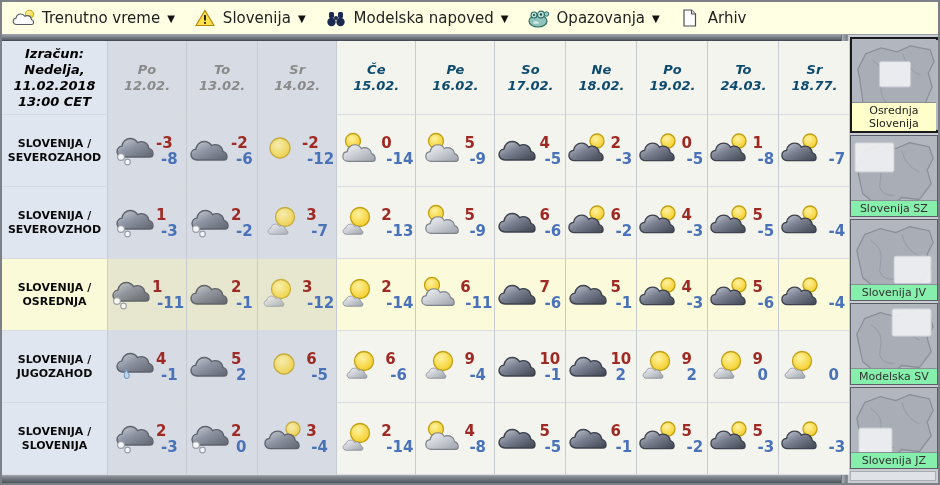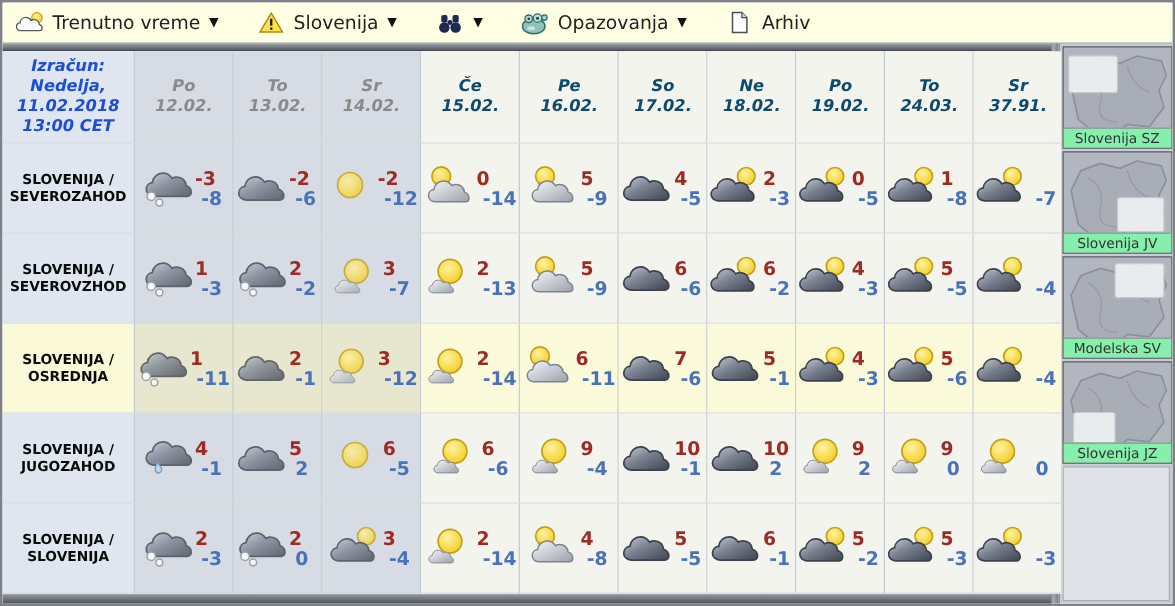--- a/index.html
+++ b/index.html
@@ -1,37 +1,37 @@
 <!DOCTYPE html>
 <html><head>
 <meta charset="utf-8">
 <style>
   html,body{margin:0;padding:0;background:#e8e8e8;font-family:"DejaVu Sans","Liberation Sans",sans-serif;}
   *{box-sizing:border-box;}
   .app{width:940px;height:485px;background:#fff;border:2px solid #7d8187;position:relative;overflow:hidden;}
 
   
-  .toolbar{height:33px;background:#ffffe4;border-bottom:1px solid #9a9ea4;display:flex;align-items:center;padding:0 10px;gap:30px;}
+  .toolbar{height:33px;background:#ffffe4;border-bottom:1px solid #9a9ea4;display:flex;align-items:center;padding:0 10px;gap:18px;}
   .tb-item{display:flex;align-items:center;gap:6px;color:#222;font-size:15px;cursor:pointer;white-space:nowrap;}
   .tb-item .ticon{display:inline-flex;width:24px;height:22px;align-items:center;justify-content:center;}
   .caret{font-size:10px;color:#111;margin-left:1px;}
 
   
   .main{display:flex;height:448px;}
   .table-area{width:839px;display:flex;flex-direction:column;}
   .hbar{height:6px;background:linear-gradient(#9aa0a6,#565b63);border-bottom:1px solid #474c54;}
   .hbar.bottom{height:8px;background:linear-gradient(#8d939b,#4e535b);border-top:1px solid #9fa5ab;border-bottom:none;}
   .vbar{width:6px;background:linear-gradient(90deg,#aab0b6,#787d85);border-left:1px solid #6d727a;}
 
   
   .ftable{display:grid;grid-template-columns:106px repeat(10,1fr);flex:1;background:#f4f4ef;}
   .fcell{border-right:1px solid #c6cad1;border-bottom:1px solid #d8dbe0;position:relative;}
   .hcell{height:74px;display:flex;flex-direction:column;align-items:center;justify-content:center;
          font-size:13px;font-weight:bold;font-style:italic;line-height:16px;}
-  .corner{background:#dfe6f0;color:#1d4ed8;}
+  .corner{background:#dfe6f0;color:#000000;}
   .h-past{background:#d6dbe4;color:#8a8a8a;}
   .h-fut{background:#f4f4ef;color:#0c4a6e;text-align:center;}
   .labelcell{background:#dfe6f0;height:72px;display:flex;flex-direction:column;align-items:center;justify-content:center;
              font-size:11px;font-weight:bold;color:#0a0a0a;line-height:14px;text-align:center;}
   .datacell{height:72px;display:flex;align-items:center;justify-content:center;gap:2px;padding:0 2px;}
   .c-past{background:#d6dbe4;}
   .c-fut{background:#f4f4ef;}
   .hl .labelcell{background:#fafad8;}
   .hl .c-past{background:#e7e7cf;}
   .hl .c-fut{background:#fbfbdc;}
@@ -100,20 +100,21 @@
     <div class="tb-item">
       <span class="ticon">
           <svg width="20" height="17" viewBox="0 0 20 17">
             <rect x="3" y="2" width="5" height="6" rx="1.5" fill="#1c2a52"></rect>
             <rect x="12" y="2" width="5" height="6" rx="1.5" fill="#1c2a52"></rect>
             <circle cx="5.5" cy="12" r="4.2" fill="#1c2a52"></circle>
             <circle cx="14.5" cy="12" r="4.2" fill="#1c2a52"></circle>
             <circle cx="10" cy="8" r="2" fill="#1c2a52"></circle>
           </svg>
         </span>
+      <span>Modelska napoved</span>
       <span class="caret">▼</span>
     </div>
     <div class="tb-item">
       <span class="ticon">
           <svg width="24" height="19" viewBox="0 0 24 19">
             <ellipse cx="11" cy="12" rx="9" ry="6" fill="#8fc3bb" stroke="#2e6e66" stroke-width="1.2"></ellipse>
             <circle cx="7" cy="6" r="3" fill="#bfe0da" stroke="#2e6e66" stroke-width="1.1"></circle>
             <circle cx="14" cy="5.5" r="3.4" fill="#bfe0da" stroke="#2e6e66" stroke-width="1.1"></circle>
             <circle cx="7" cy="6" r="1.1" fill="#1d4a44"></circle>
             <circle cx="14" cy="5.5" r="1.2" fill="#1d4a44"></circle>
@@ -176,21 +177,21 @@
           <div class="fcell hcell h-fut">
             <div>Po</div>
             <div>19.02.</div>
           </div>
           <div class="fcell hcell h-fut">
             <div>To</div>
             <div>24.03.</div>
           </div>
           <div class="fcell hcell h-fut">
             <div>Sr</div>
-            <div>37.91.</div>
+            <div>18.77.</div>
           </div>
           <div class="" style="display: contents;"><div class="fcell labelcell">
               <div>SLOVENIJA /</div>
               <div>SEVEROZAHOD</div>
             </div><div class="fcell datacell c-past">
               <span><svg class="wicon" viewBox="0 0 40 34" xmlns="http://www.w3.org/2000/svg">
                   <g transform="translate(1,-1)">
                     <path d="M 8 26 C 4.5 26 2 23.5 2 20.5 C 2 17.7 4.1 15.4 6.9 15.1 C 7.3 10.8 10.9 7.5 15.3 7.5 C 18.4 7.5 21.1 9.2 22.6 11.7 C 23.8 11 25.1 10.6 26.5 10.6 C 30.4 10.6 33.6 13.6 33.9 17.4 C 36.3 18.2 38 20.4 38 23 C 38 24.7 36.6 26 34.9 26 Z" fill="url(#cgDark)" stroke="#3c414c" stroke-width="1.4"></path>
                   </g>
                   <circle cx="7" cy="25" r="3.4" fill="#fff" stroke="#8a8f99" stroke-width="1.2"></circle>
@@ -742,20 +743,30 @@
               <div class="temps">
                 <div class="tmax">&nbsp;</div>
                 <div class="tmin">-3</div>
               </div>
             </div></div>
         </div>
       <div class="hbar bottom"></div>
     </div>
     <div class="vbar"></div>
     <div class="sidebar">
+        <div class="thumb sel">
+          <svg width="86" height="92" viewBox="0 0 88 92" xmlns="http://www.w3.org/2000/svg">
+    <rect width="88" height="92" fill="#b2b6be"></rect>
+    <path d="M6 30 L14 14 L30 8 L46 12 L60 6 L80 10 L84 22 L78 34 L82 48 L70 76 L52 74 L40 84 L24 80 L12 70 L8 40 Z" fill="#a9adb6" stroke="#8b8f98" stroke-width="1.3"></path>
+    <path d="M20 20 Q34 28 30 44 T44 72" fill="none" stroke="#969aa3" stroke-width="1"></path>
+    <path d="M52 14 Q56 30 70 36" fill="none" stroke="#969aa3" stroke-width="1"></path>
+    <rect x="28" y="22" width="32" height="26" rx="2" fill="#f0f1f3" opacity="0.92" stroke="#c9ccd2"></rect>
+  </svg>
+          <div class="thumb-label">Osrednja Slovenija</div>
+        </div>
         <div class="thumb">
           <svg width="86" height="80" viewBox="0 0 88 80" xmlns="http://www.w3.org/2000/svg">
     <rect width="88" height="80" fill="#b2b6be"></rect>
     <path d="M6 30 L14 14 L30 8 L46 12 L60 6 L80 10 L84 22 L78 34 L82 48 L70 64 L52 62 L40 72 L24 68 L12 58 L8 40 Z" fill="#a9adb6" stroke="#8b8f98" stroke-width="1.3"></path>
     <path d="M20 20 Q34 28 30 44 T44 60" fill="none" stroke="#969aa3" stroke-width="1"></path>
     <path d="M52 14 Q56 30 70 36" fill="none" stroke="#969aa3" stroke-width="1"></path>
     <rect x="4" y="6" width="40" height="30" rx="2" fill="#f0f1f3" opacity="0.92" stroke="#c9ccd2"></rect>
   </svg>
           <div class="thumb-label">Slovenija SZ</div>
         </div>

